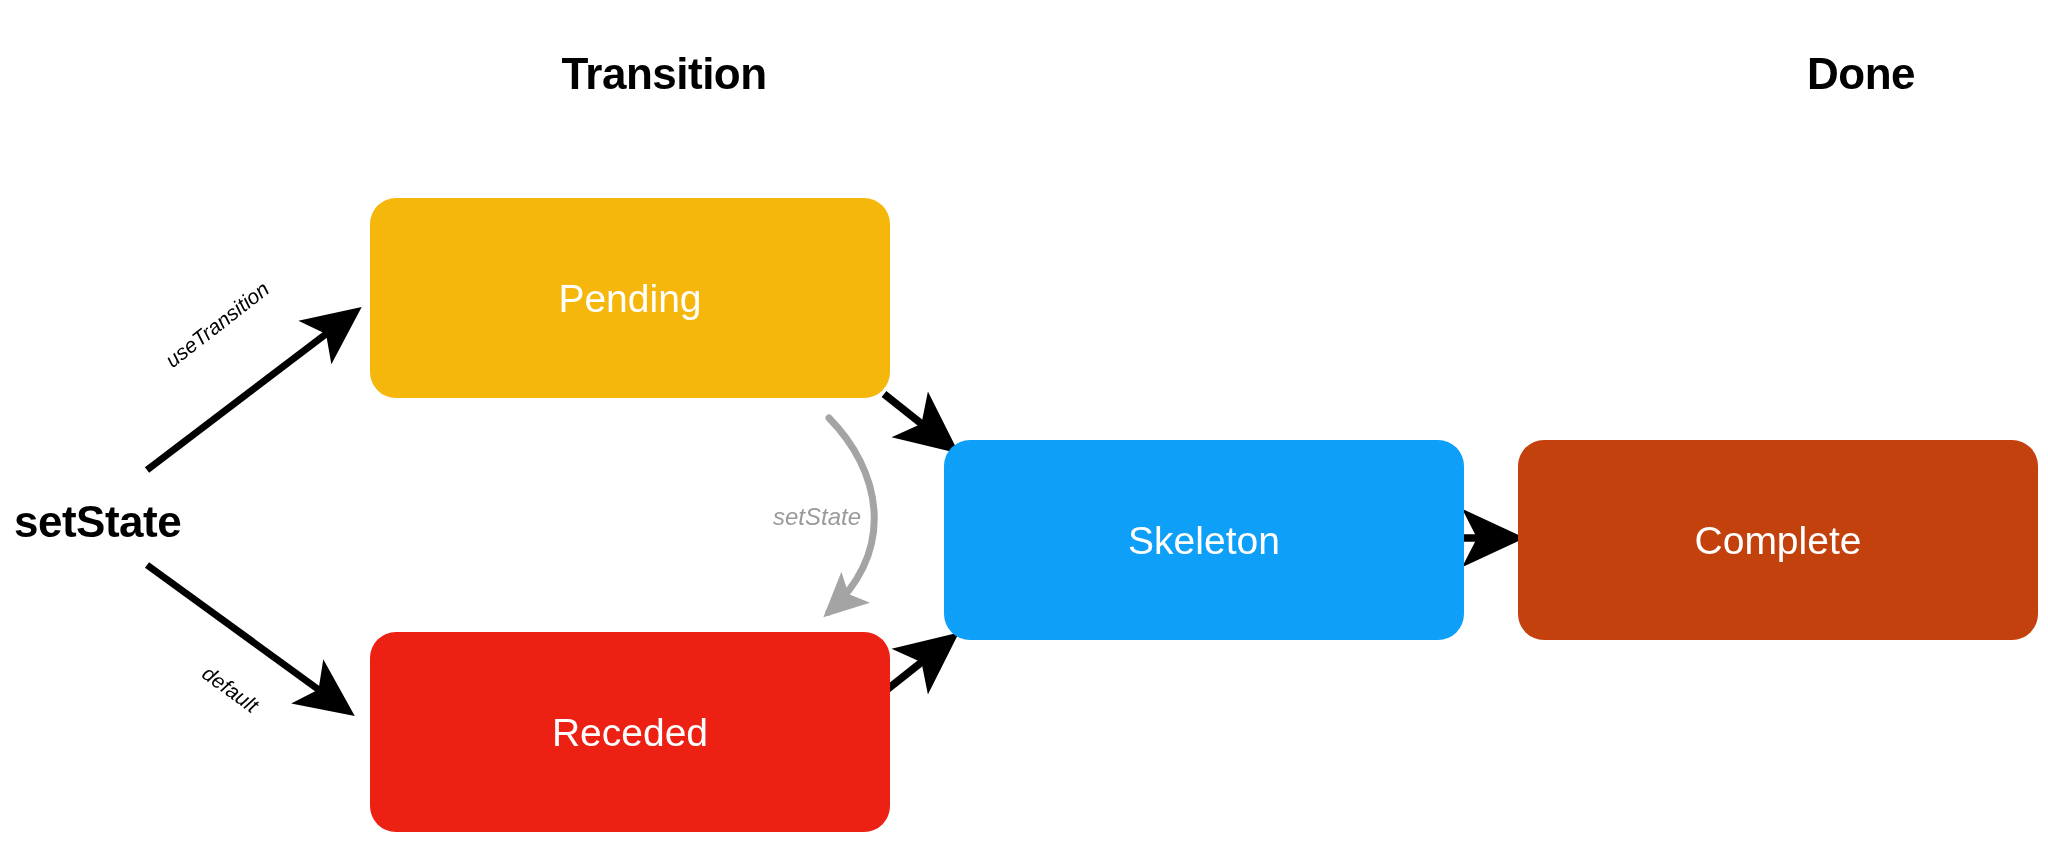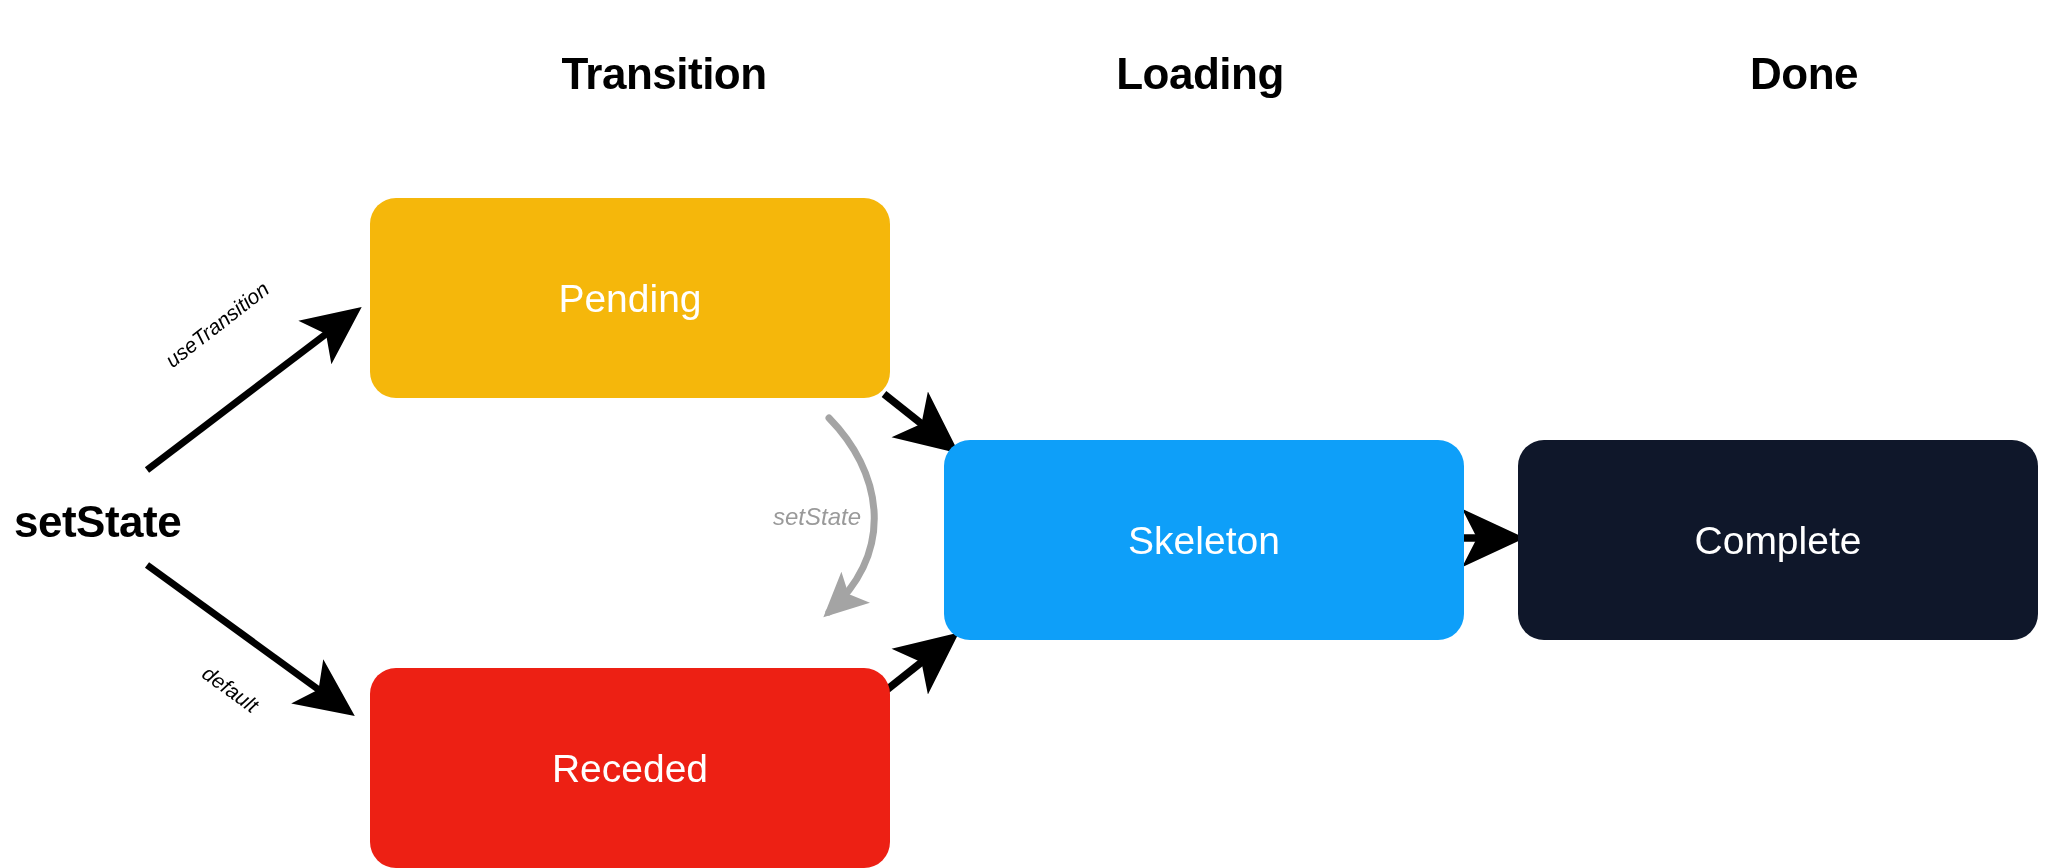--- a/index.html
+++ b/index.html
@@ -108,23 +108,22 @@
     pointer-events: none;
   }
 </style>
 </head>
 <body>
 
 <div id="canvas">
 
   <div class="col-header" id="header-transition" style="left:628px; top:52px;margin-left:36px;">Transition</div>
 
-  <div class="col-header" id="header-loading" style="left:1200px; top:52px;">Loading</div>
 
-  <div class="col-header" id="header-done" style="left:1804px; top:52px;">Done</div>
+  <div class="col-header" id="header-done" style="left:1861px; top:52px;">Done</div>
 
   <div id="source-label">setState</div>
 
   <svg id="arrow-layer" viewBox="0 0 2048 868" xmlns="http://www.w3.org/2000/svg">
     <defs>
       <marker id="ah-black" markerWidth="9" markerHeight="9" refX="7.2" refY="4.5" orient="auto" markerUnits="strokeWidth">
         <path d="M0,0.6 L8.4,4.5 L0,8.4 L2,4.5 Z" fill="#000000"></path>
       </marker>
       <marker id="ah-gray" markerWidth="6.6" markerHeight="6.6" refX="5.2" refY="3.3" orient="auto" markerUnits="strokeWidth">
         <path d="M0,0.3 L6.3,3.3 L0,6.3 L1.4,3.3 Z" fill="#a4a4a4"></path>
@@ -159,25 +158,25 @@
   <div class="edge-label" id="label-usetransition">useTransition</div>
 
   <div class="edge-label" id="label-default">default</div>
 
   <div class="edge-label" id="label-timeout">setState</div>
 
   <div class="state-box" id="box-pending" style="background: rgb(245, 183, 11);">
     <span class="box-label">Pending</span>
   </div>
 
-  <div class="state-box" id="box-receded" style="background: rgb(237, 32, 20); margin-top: 36px;">
+  <div class="state-box" id="box-receded" style="background: rgb(237, 32, 20);">
     <span class="box-label">Receded</span>
   </div>
 
   <div class="state-box" id="box-skeleton" style="background: rgb(14, 159, 249);">
     <span class="box-label">Skeleton</span>
   </div>
 
-  <div class="state-box" id="box-complete" style="background: #0f172a;">
+  <div class="state-box" id="box-complete" style="background: #c2410c;">
     <span class="box-label">Complete</span>
   </div>
 
 </div>
 
 </body></html>

